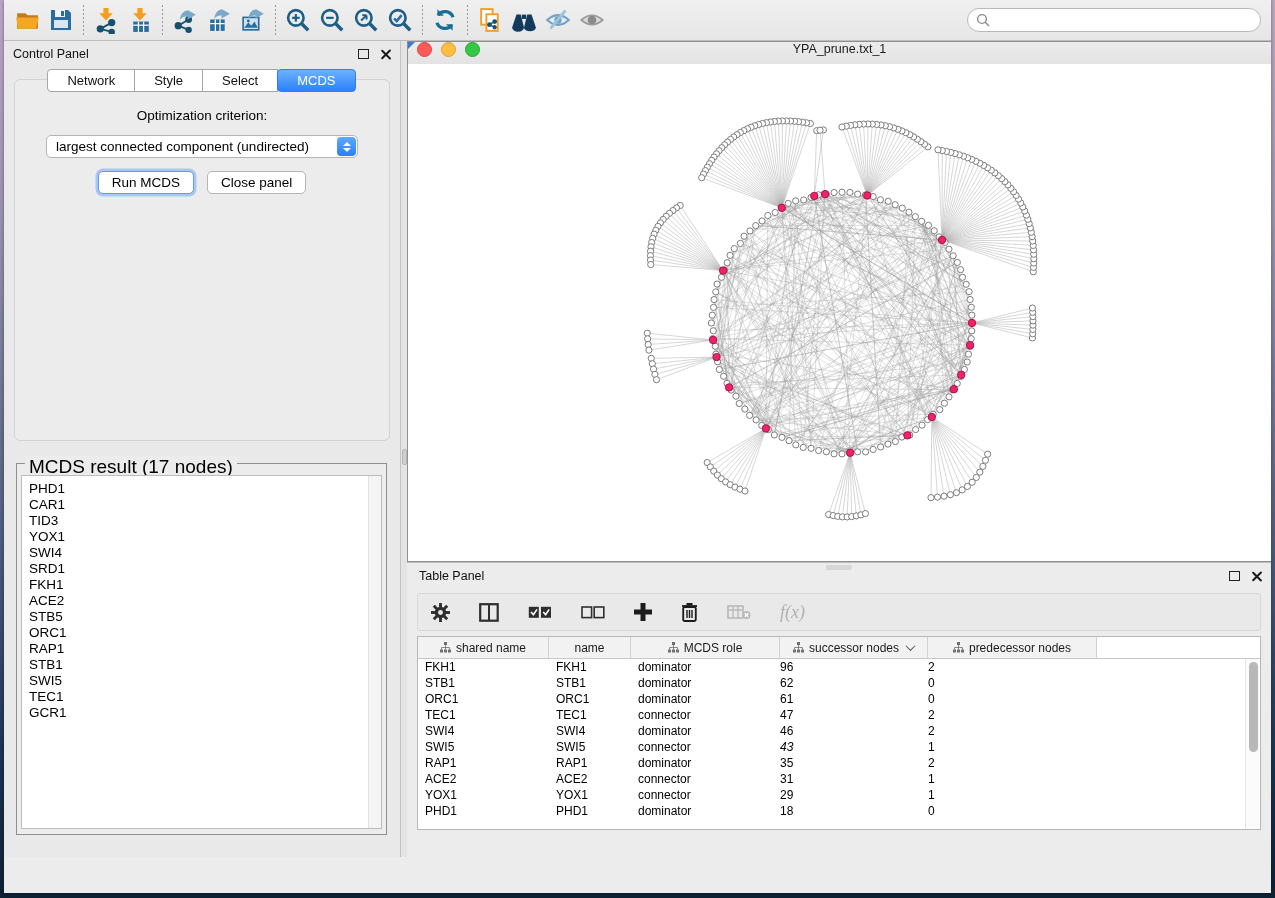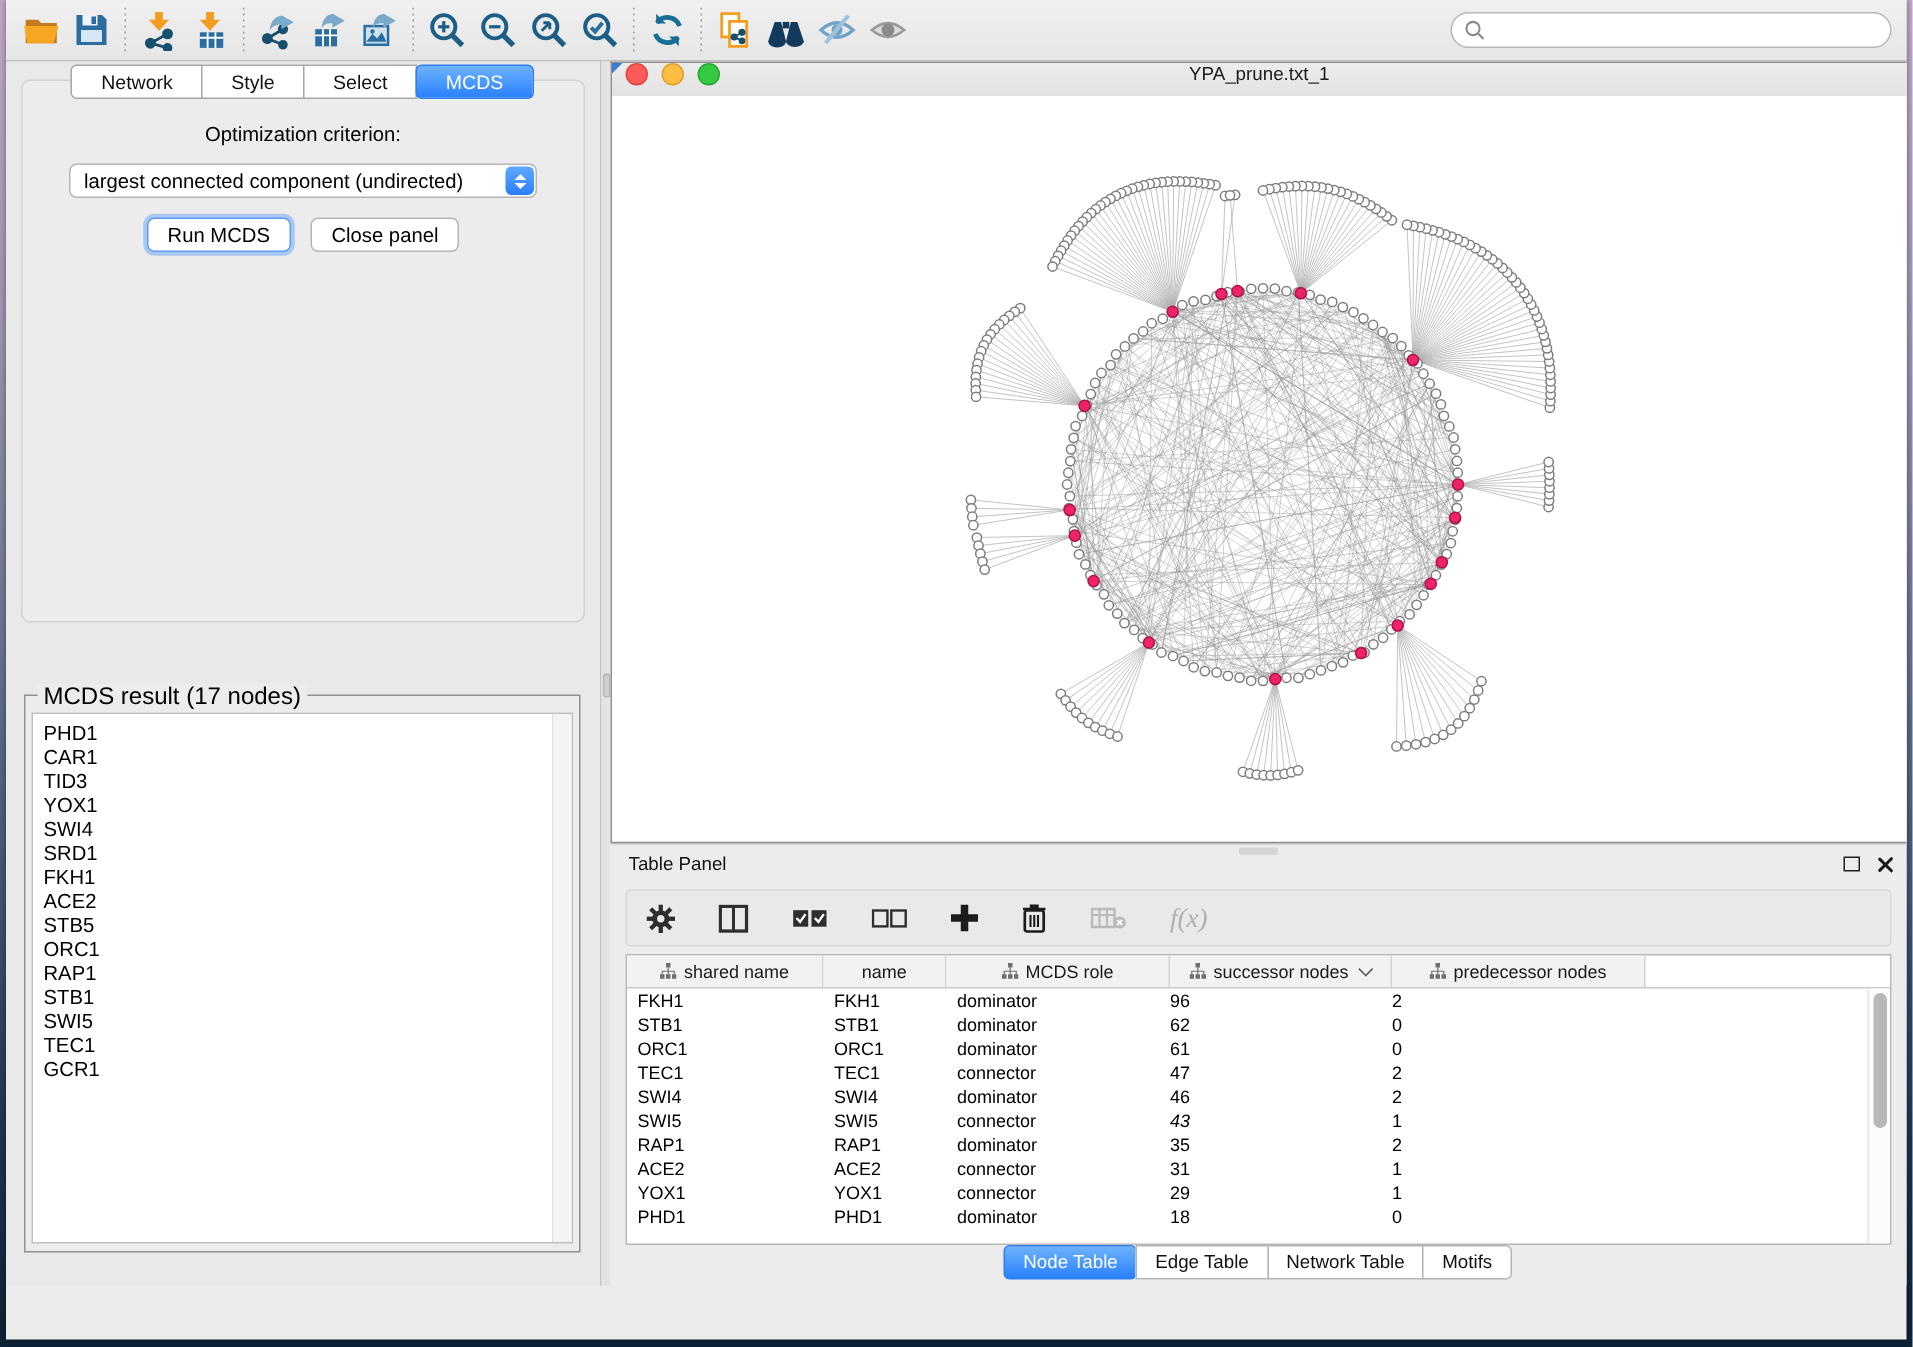--- a/index.html
+++ b/index.html
@@ -34,21 +34,21 @@
   .dropdown{margin:12px auto 0;width:312px;height:23px;background:#fff;border:1px solid #b5b5b5;border-radius:5px;display:flex;align-items:center;font-size:13.5px;box-sizing:border-box;}
   .dropdown .val{flex:1;padding-left:9px;white-space:nowrap;}
   .stepper{width:19px;height:19px;margin-right:1px;background:linear-gradient(#5fa9fe,#2a7ffd);border-radius:4px;display:flex;flex-direction:column;align-items:center;justify-content:center;gap:2px;}
   .stepper i{width:0;height:0;border-left:4px solid transparent;border-right:4px solid transparent;}
   .stepper i.up{border-bottom:4.5px solid #fff;}
   .stepper i.dn{border-top:4.5px solid #fff;}
   .btn-row{display:flex;justify-content:center;gap:13px;margin-top:13px;}
   .mbtn{height:23px;padding:0 13px;font-size:13.5px;background:#fff;border:1px solid #b5b5b5;border-radius:5px;color:#000;}
   .mbtn.focus{border:1px solid #5a9cf8;box-shadow:0 0 0 2.5px rgba(90,156,248,.45);}
   .result-group{position:absolute;left:12px;right:13px;top:422px;height:370px;border:1px solid #909090;background:#ececec;}
-  .result-legend{position:absolute;top:-8px;left:8px;background:#ececec;padding:0 4px;font-size:16px;color:#000;}
+  .result-legend{position:absolute;top:-8px;left:8px;background:#ececec;padding:0 4px;font-size:19px;color:#000;}
   .result-list{position:absolute;left:4px;right:4px;top:11px;bottom:5px;background:#fff;border:1px solid #bdbdbd;font-size:13.5px;line-height:16px;padding:5px 0 0 7px;box-sizing:border-box;overflow:hidden;}
   .result-scroll{position:absolute;right:5px;top:12px;bottom:6px;width:12px;background:#f4f4f4;border-left:1px solid #e2e2e2;}
   
   .vsplit{width:6px;background:#e4e4e4;position:relative;}
   .vsplit .grip{position:absolute;top:408px;left:0.5px;width:5px;height:16px;background:#cfcfcf;border:1px solid #b5b5b5;border-radius:2px;box-sizing:border-box;}
   
   .rcol{flex:1;display:flex;flex-direction:column;min-width:0;}
   .netframe{height:521px;border:1px solid #8f8f8f;border-right:none;box-sizing:border-box;background:#fff;position:relative;}
   .nettitle{height:22px;background:linear-gradient(#ececec,#e3e3e3);border-bottom:1px solid #b3b3b3;display:flex;align-items:flex-start;position:relative;}
   .tl{width:13px;height:13px;border-radius:50%;margin-left:9px;}
@@ -241,20 +241,26 @@
           <circle cx="6" cy="6" r="4.4" fill="none" stroke="#8a8a8a" stroke-width="1.4"></circle>
           <line x1="9.2" y1="9.2" x2="13" y2="13" stroke="#8a8a8a" stroke-width="1.4"></line>
         </svg>
       <input value="" style="">
     </div>
   </div>
 
   <div class="main">
 
     <div class="cpanel">
+      <div class="panel-head">
+        <span>Control Panel</span>
+        <span class="spacer"></span>
+        <span class="float-ic"></span>
+        <span class="close-ic"></span>
+      </div>
       <div class="cp-tabs">
           <span class="cp-tab">Network</span>
           <span class="cp-tab">Style</span>
           <span class="cp-tab">Select</span>
           <span class="cp-tab active">MCDS</span>
         </div>
       <div class="cp-sub">
         <div class="opt-label">Optimization criterion:</div>
         <div class="dropdown">
           <span class="val">largest connected component (undirected)</span>
@@ -1369,23 +1375,17 @@
                 <div class="td l" style="width: 82px;">PHD1</div>
                 <div class="td l" style="width: 149px;">dominator</div>
                 <div class="td r" style="width: 148px; padding-right: 15px;">18</div>
                 <div class="td r" style="width: 169px; padding-right: 9px;">0</div>
               </div>
             </div>
           <div class="tscroll">
               <div class="tthumb"></div>
             </div>
         </div>
-        <div class="tp-tabs">
-            <span class="tp-tab active">Node Table</span>
-            <span class="tp-tab">Edge Table</span>
-            <span class="tp-tab">Network Table</span>
-            <span class="tp-tab">Motifs</span>
-          </div>
       </div>
     </div>
   </div>
 
 </div>
 
 </body></html>

